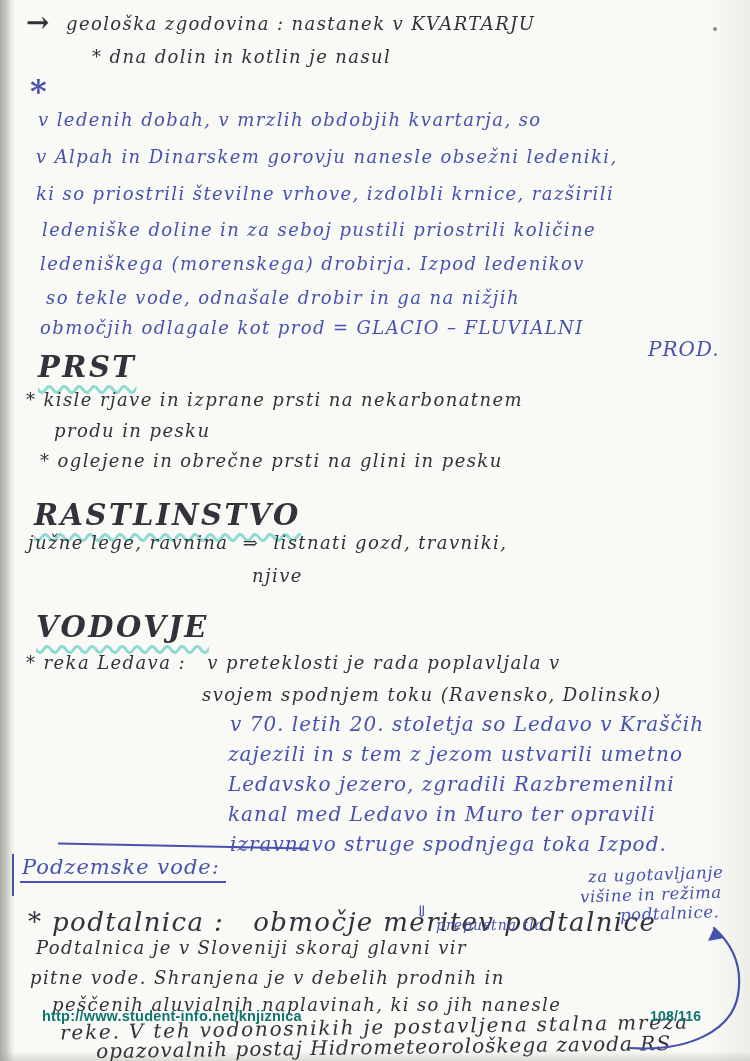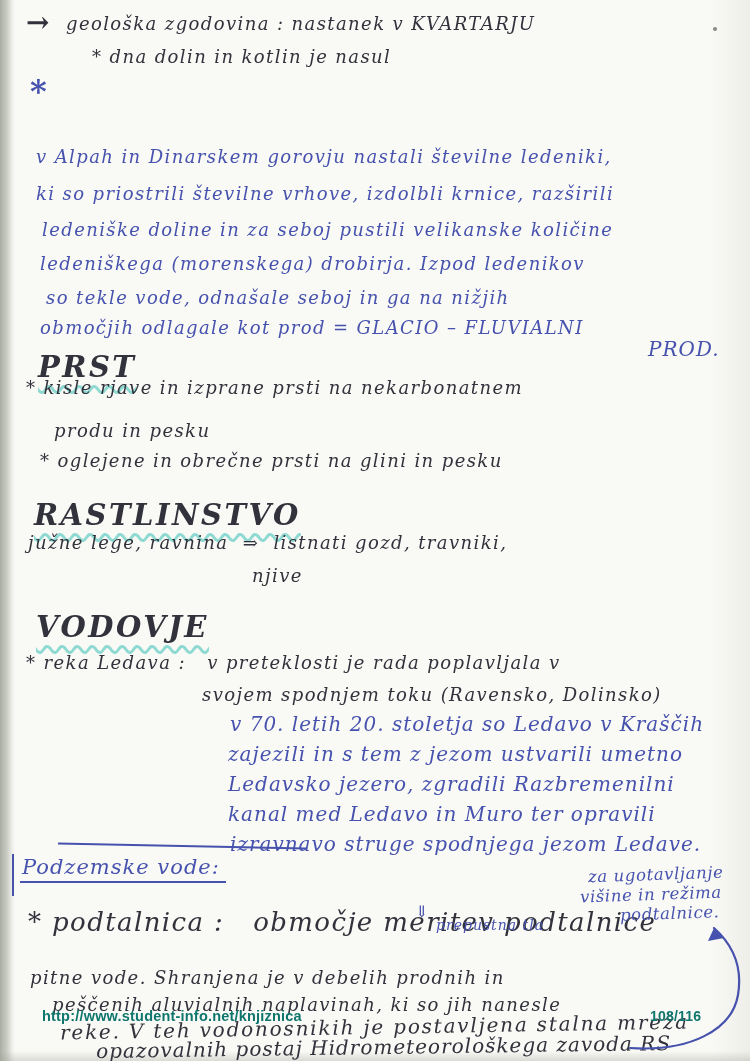--- a/index.html
+++ b/index.html
@@ -54,59 +54,61 @@
   <div class="scan-edge-left"></div>
   <div class="scan-edge-right"></div>
   <div class="scan-edge-bottom"></div>
   <div class="pen-mark" style="left:713px; top:27px;"></div>
 
   <div class="hw black arrow-glyph" style="left:26px; top:8px;">→</div>
   <div class="hw black sz21" style="left:66px; top:14px;">geološka zgodovina : nastanek v KVARTARJU</div>
   <div class="hw black sz21" style="left:92px; top:47px;">* dna dolin in kotlin je nasul</div>
   <div class="hw blue margin-star" style="left:30px; top:74px;">*</div>
 
-  <div class="hw blue sz21" style="left:36px; top:147px;">v Alpah in Dinarskem gorovju nastali številne ledeniki,</div>
+  <div class="hw blue sz21" style="left:38px; top:110px;">v ledenih dobah, v mrzlih obdobjih kvartarja, so</div>
+  <div class="hw blue sz21" style="left:36px; top:147px;">v Alpah in Dinarskem gorovju nanesle obsežni ledeniki,</div>
   <div class="hw blue sz21" style="left:36px; top:184px;">ki so priostrili številne vrhove, izdolbli krnice, razširili</div>
-  <div class="hw blue sz21" style="left:42px; top:220px;">ledeniške doline in za seboj pustili velikanske količine</div>
+  <div class="hw blue sz21" style="left:42px; top:220px;">ledeniške doline in za seboj pustili priostrili količine</div>
   <div class="hw blue sz21" style="left:40px; top:254px;">ledeniškega (morenskega) drobirja. Izpod ledenikov</div>
-  <div class="hw blue sz21" style="left:46px; top:288px;">so tekle vode, odnašale seboj in ga na nižjih</div>
+  <div class="hw blue sz21" style="left:46px; top:288px;">so tekle vode, odnašale drobir in ga na nižjih</div>
   <div class="hw blue sz21" style="left:40px; top:318px;">območjih odlagale kot prod = GLACIO – FLUVIALNI</div>
   <div class="hw blue sz20" style="left:648px; top:338px;">PROD.</div>
 
   <div class="hw black heading" style="left:38px; top:352px;">PRST</div>
-  <div class="hw black sz21" style="left:26px; top:378px;">* kisle rjave in izprane prsti na nekarbonatnem</div>
+  <div class="hw black sz21" style="left:26px; top:390px;">* kisle rjave in izprane prsti na nekarbonatnem</div>
   <div class="hw black sz21" style="left:54px; top:421px;">produ in pesku</div>
   <div class="hw black sz21" style="left:40px; top:451px;">* oglejene in obrečne prsti na glini in pesku</div>
 
   <div class="hw black heading" style="left:34px; top:500px;">RASTLINSTVO</div>
   <div class="hw black sz21" style="left:28px; top:533px;">južne lege, ravnina  ⇒  listnati gozd, travniki,</div>
   <div class="hw black sz21" style="left:252px; top:566px;">njive</div>
 
   <div class="hw black sz21" style="left:26px; top:653px;">* reka Ledava :   v preteklosti je rada poplavljala v</div>
   <div class="hw black heading" style="left:36px; top:612px;">VODOVJE</div>
   <div class="hw black sz21" style="left:202px; top:685px;">svojem spodnjem toku (Ravensko, Dolinsko)</div>
   <div class="hw blue sz20" style="left:230px; top:713px;">v 70. letih 20. stoletja so Ledavo v Kraščih</div>
   <div class="hw blue sz20" style="left:228px; top:743px;">zajezili in s tem z jezom ustvarili umetno</div>
   <div class="hw blue sz20" style="left:228px; top:773px;">Ledavsko jezero, zgradili Razbremenilni</div>
   <div class="hw blue sz20" style="left:228px; top:803px;">kanal med Ledavo in Muro ter opravili</div>
-  <div class="hw blue sz20" style="left:230px; top:833px;">izravnavo struge spodnjega jezom Ledave.</div>
+  <div class="hw blue sz20" style="left:230px; top:833px;">izravnavo struge spodnjega toka Izpod.</div>
 
   <div class="pod-overline" style="left:58px; top:845px; width:248px;"></div>
   <div class="pod-vbar" style="left:12px; top:854px; height:42px;"></div>
   <div class="hw blue pod-heading" style="left:20px; top:856px;">Podzemske vode:</div>
 
   <div class="hw black sz21" style="left:28px; top:908px; font-size:26px;">* podtalnica :   območje meritev podtalnice</div>
 
   <div class="hw blue small" style="left:588px; top:866px; transform:rotate(-2deg);">za ugotavljanje</div>
   <div class="hw blue small" style="left:580px; top:886px; transform:rotate(-2deg);">višine in režima</div>
   <div class="hw blue small" style="left:620px; top:905px; transform:rotate(-2deg);">podtalnice.</div>
 
   <div class="hw blue" style="left:415px; top:903px; font-size:16px;">⇓</div>
   <div class="hw blue" style="left:436px; top:918px; font-size:14px; letter-spacing:1px;">prepustna tla</div>
 
+  <div class="hw black sz21" style="left:36px; top:938px;">Podtalnica je v Sloveniji skoraj glavni vir</div>
   <div class="hw black sz21" style="left:30px; top:968px;">pitne vode. Shranjena je v debelih prodnih in</div>
   <div class="hw black sz21" style="left:52px; top:995px;">peščenih aluvialnih naplavinah, ki so jih nanesle</div>
   <div class="hw black" style="left:60px; top:1016px; font-size:20px; letter-spacing:1.8px; transform:rotate(-1deg);">reke. V teh vodonosnikih je postavljena stalna mreža</div>
   <div class="hw black" style="left:96px; top:1036px; font-size:20px; letter-spacing:1px; transform:rotate(-0.8deg);">opazovalnih postaj Hidrometeorološkega zavoda RS</div>
 
   <svg class="curve-arrow" style="left:600px; top:910px;" width="150" height="150" viewBox="0 0 150 150">
     <path d="M 30 138 C 90 142, 132 120, 138 85 C 143 55, 132 34, 114 18" fill="none" stroke="#4652ae" stroke-width="2.2" stroke-linecap="round"></path>
     <polygon points="114,18 124,28 108,31" fill="#4652ae"></polygon>
   </svg>
 

